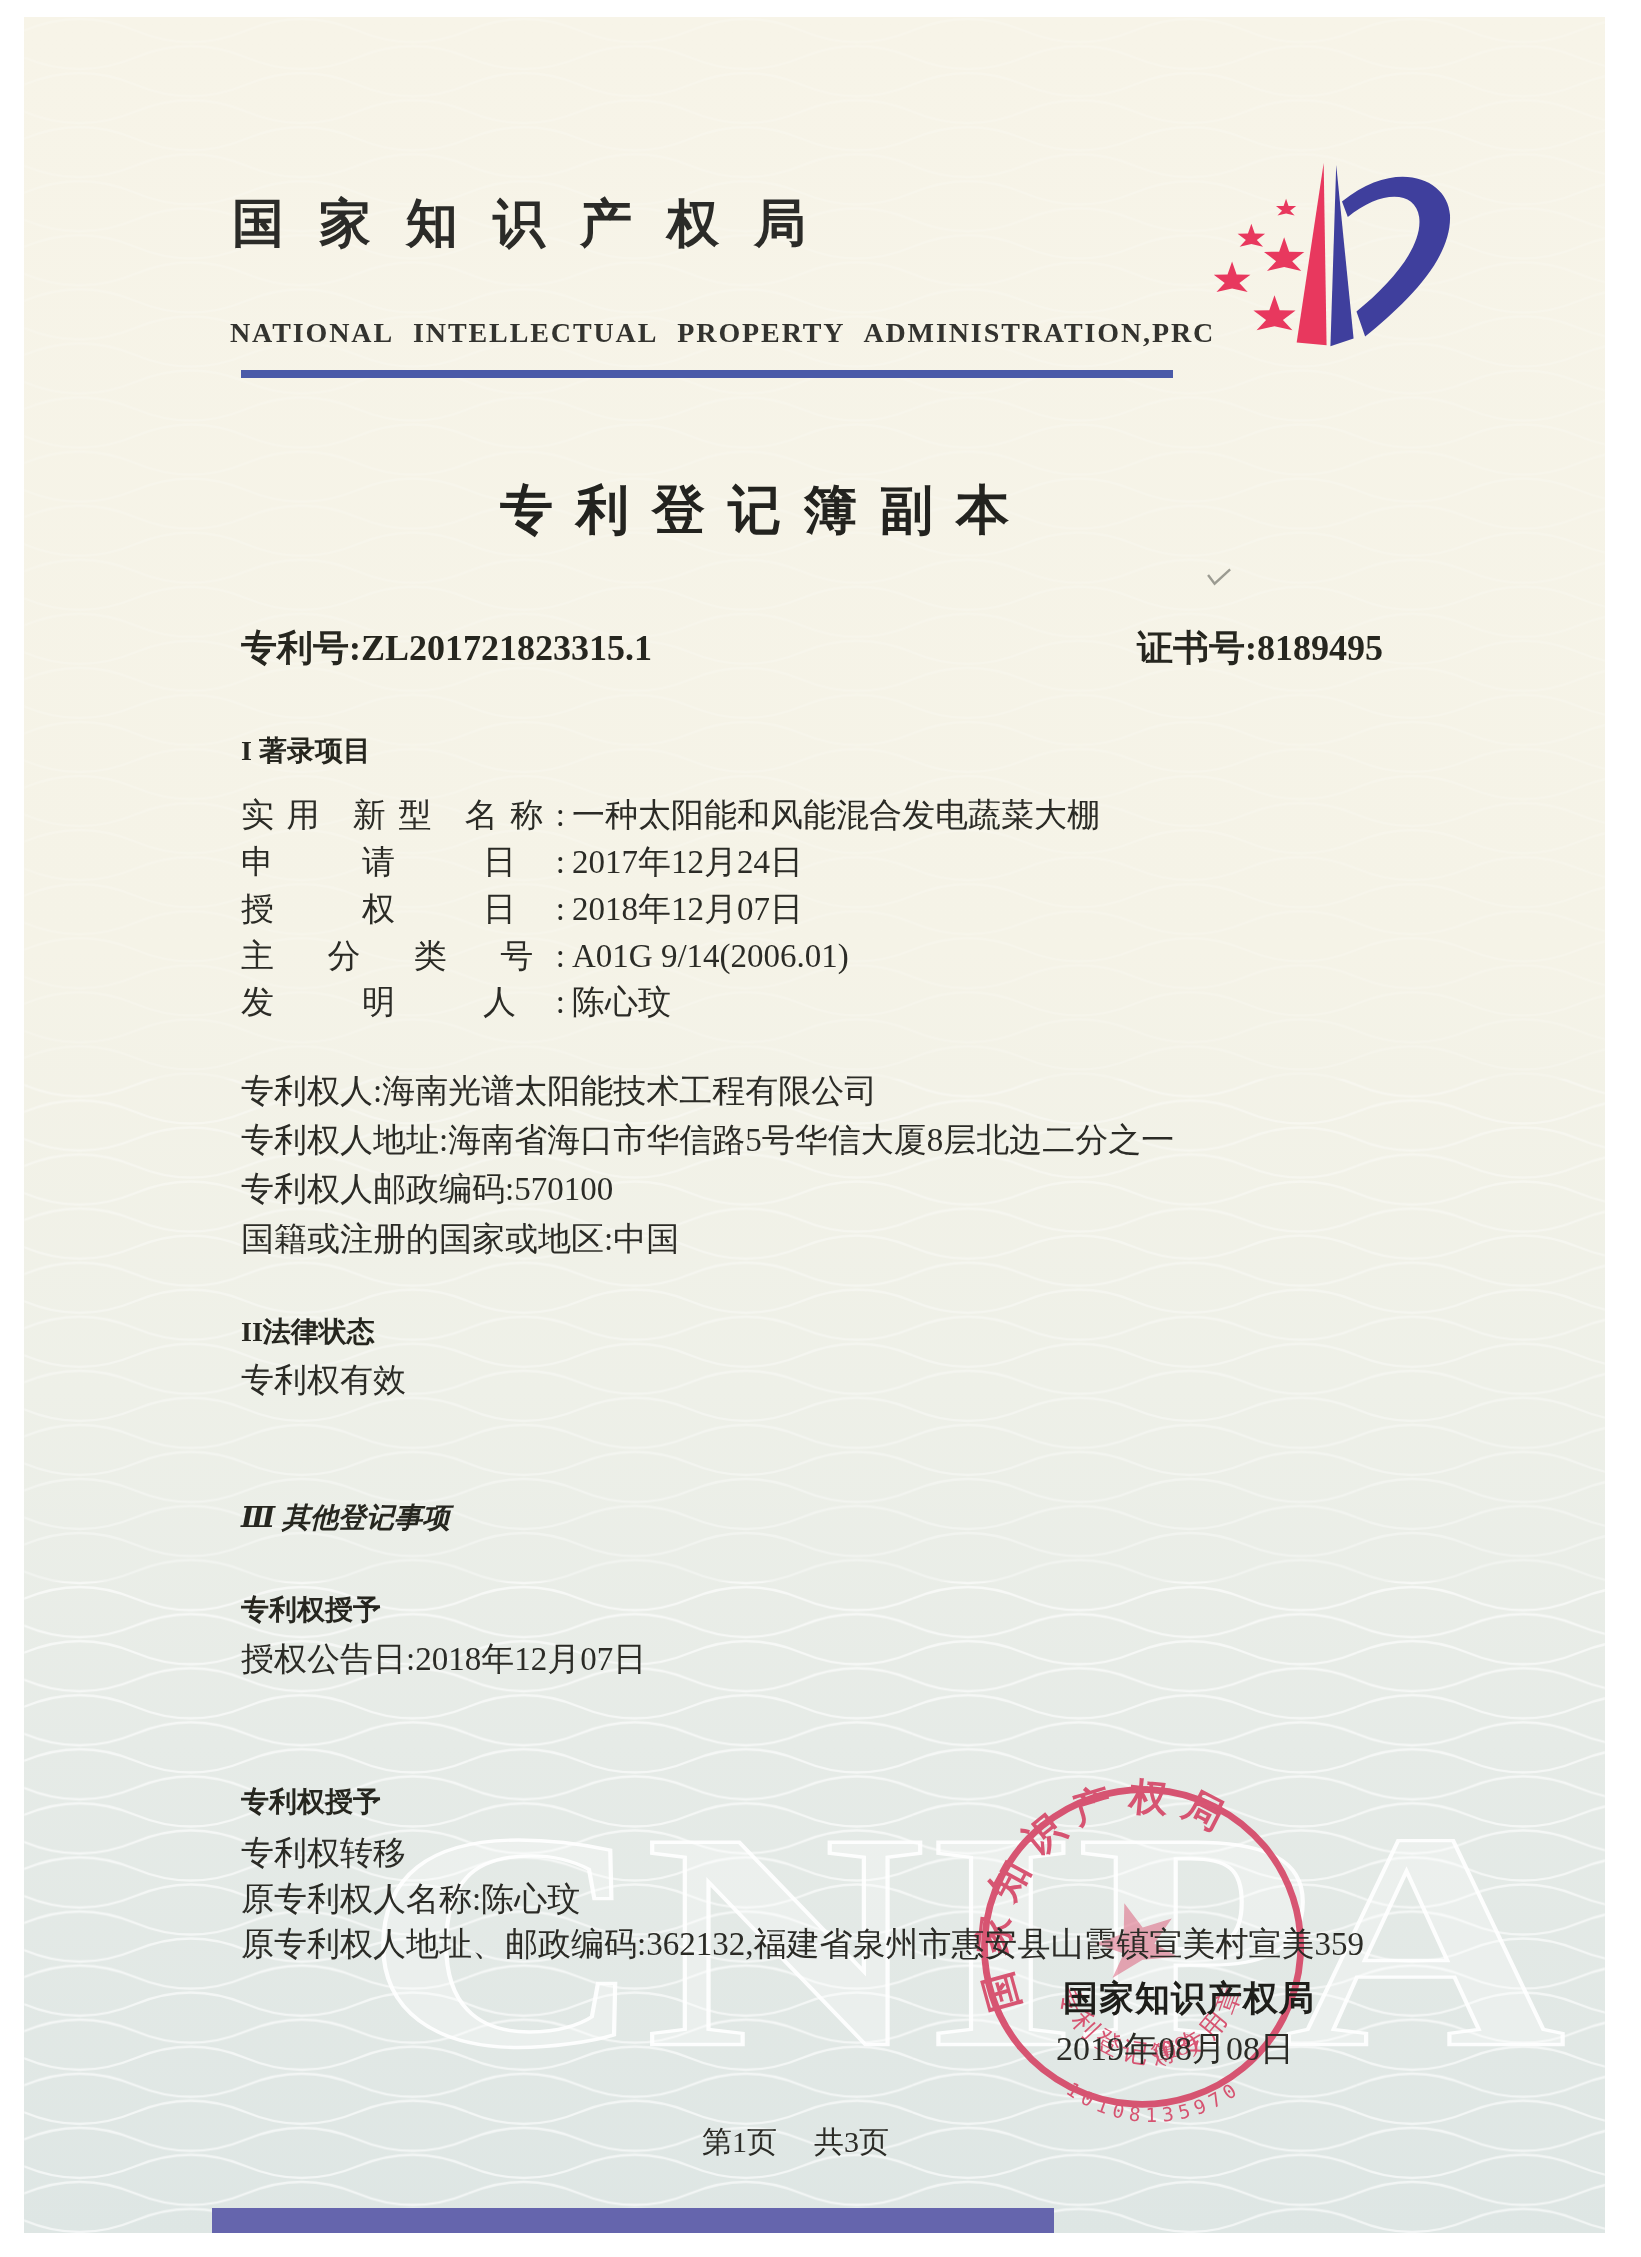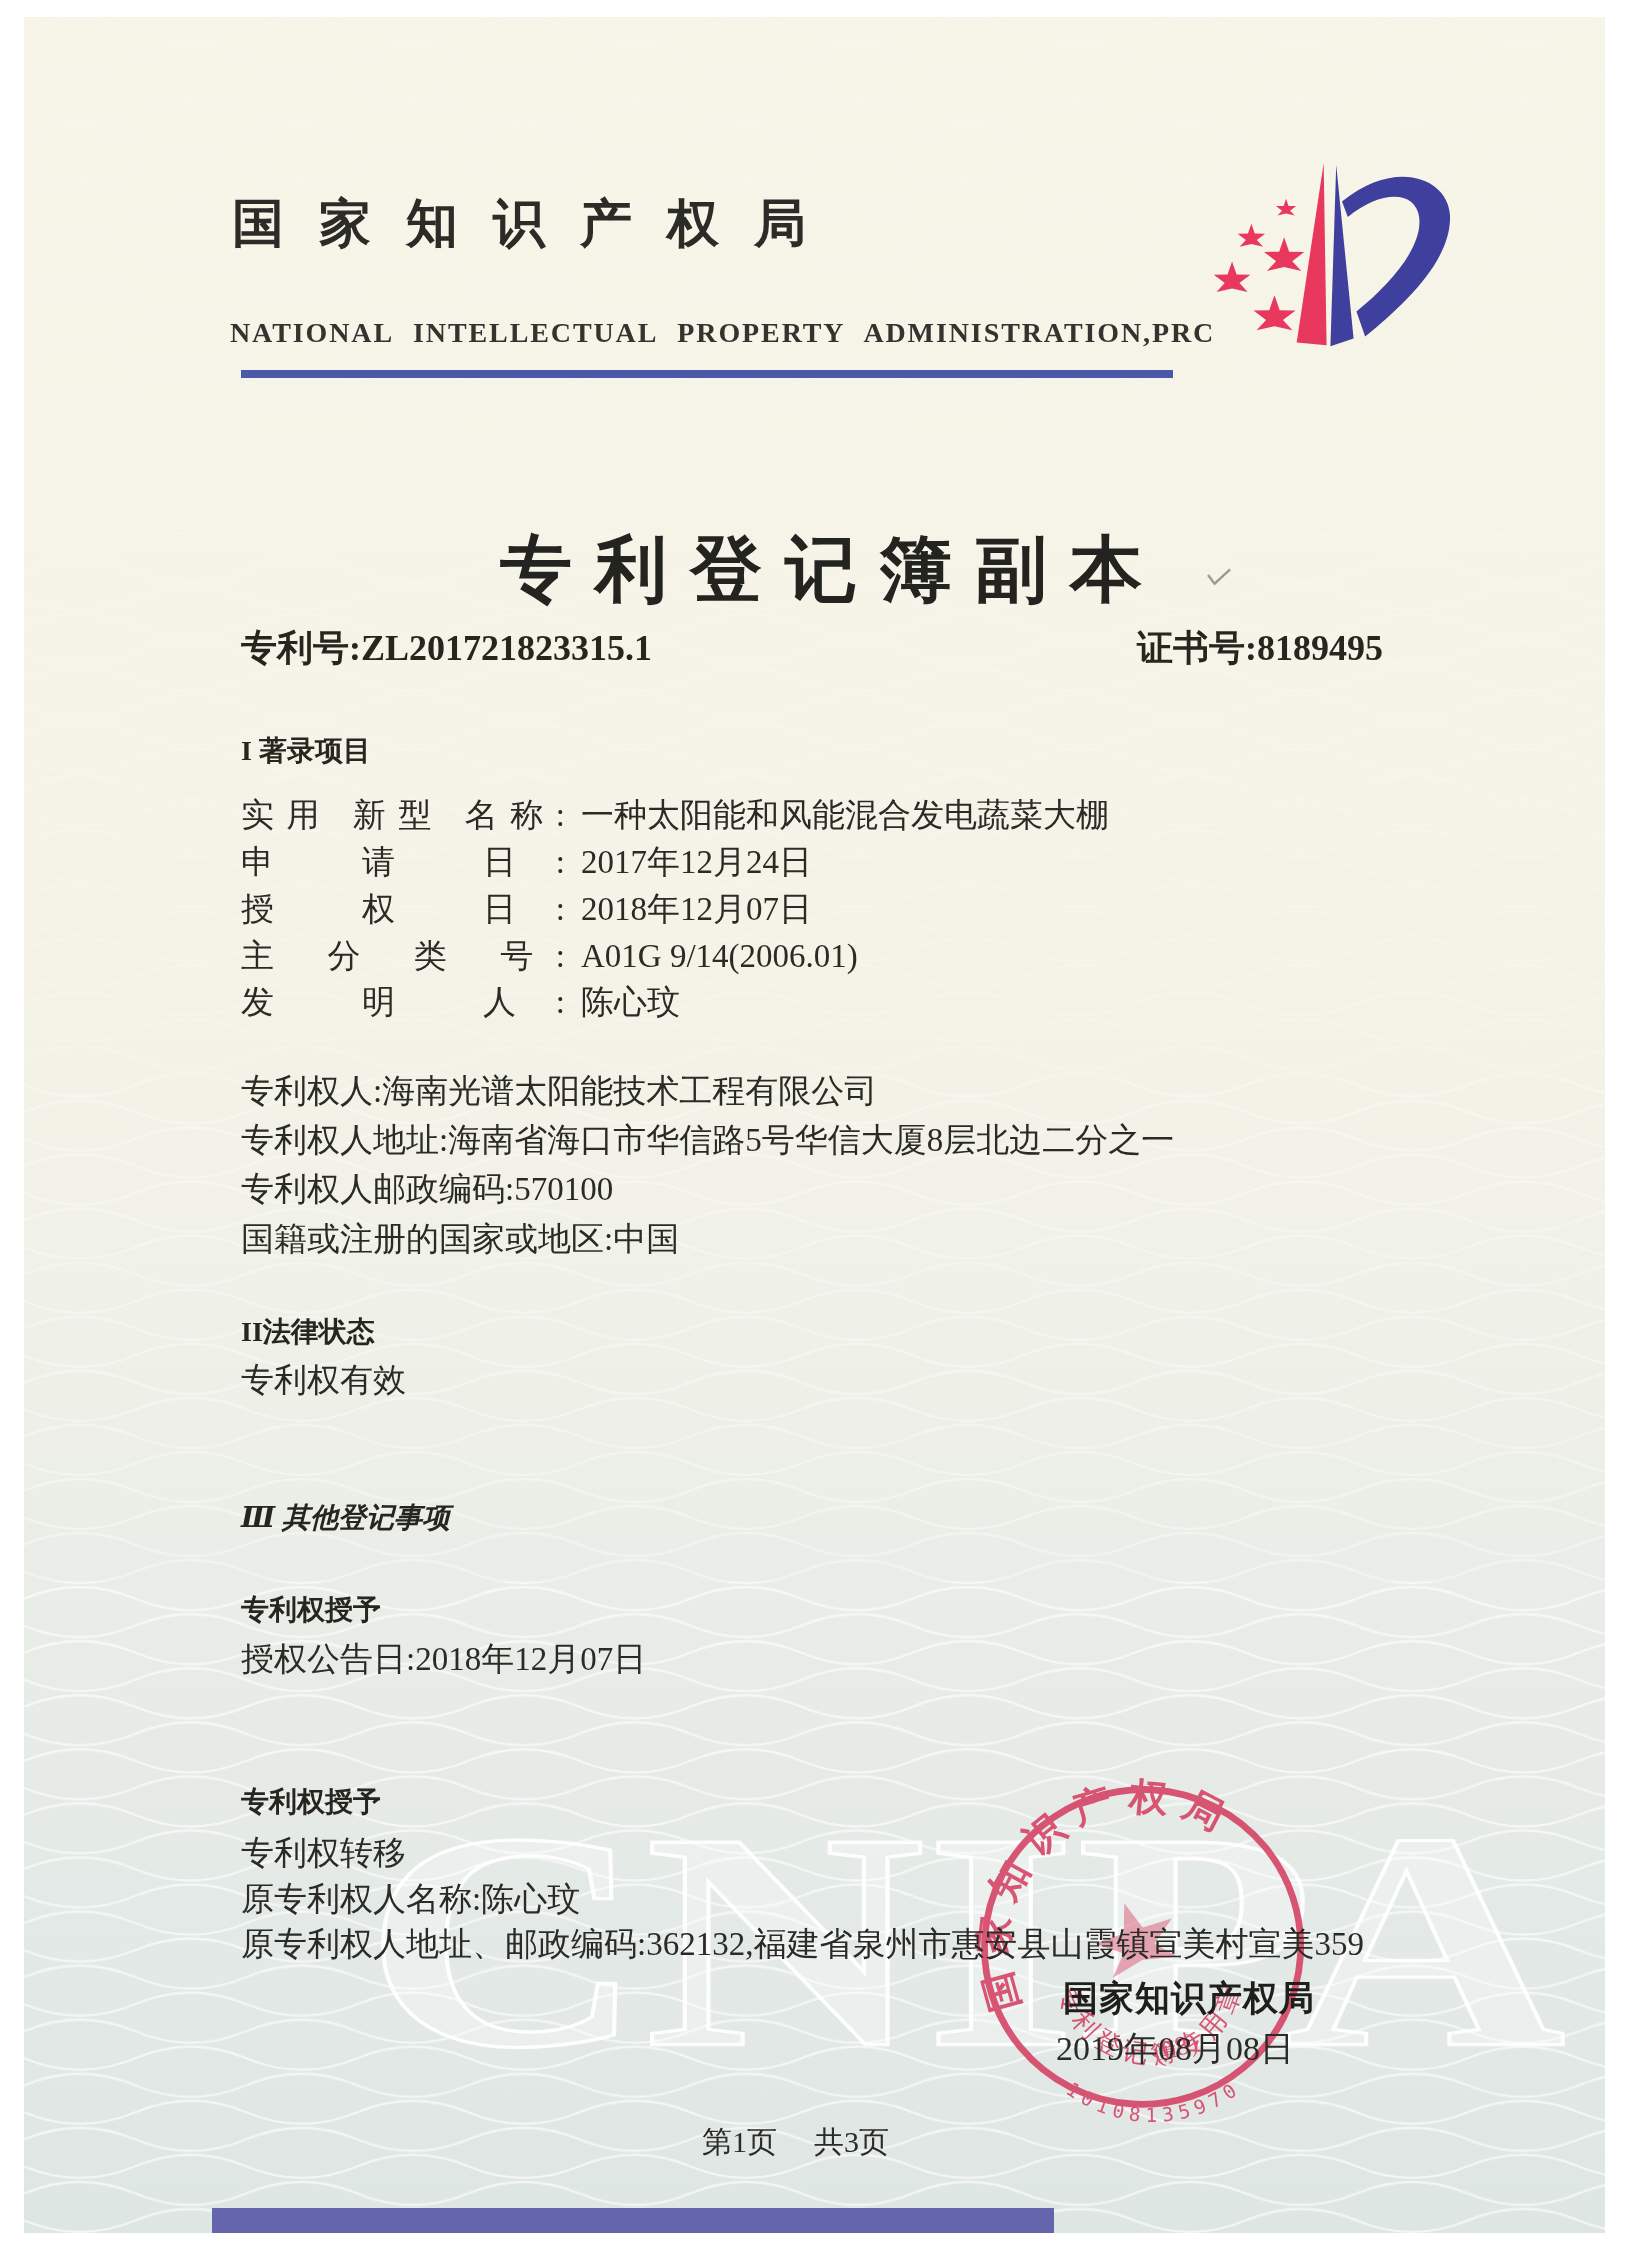--- a/index.html
+++ b/index.html
@@ -4,27 +4,27 @@
 <style>
   html,body{margin:0;padding:0;}
   body{background:#ffffff;font-family:"Liberation Serif","DejaVu Serif",serif;}
   .page{position:relative;width:1641px;height:2257px;background:#ffffff;overflow:hidden;}
   .paper{position:absolute;left:24px;top:17.4px;width:1581px;height:2216px;
          background:linear-gradient(180deg,#f7f4e8 0%,#f5f3e7 42%,#eef0e8 62%,#e6ebe7 78%,#dee6e4 100%);}
   .abs{position:absolute;}
   .cn-head{left:232px;top:189px;font-size:52px;font-weight:600;letter-spacing:35px;color:#2b2b28;white-space:nowrap;}
   .en-head{left:230px;top:317px;font-size:28px;font-weight:700;letter-spacing:1.9px;word-spacing:11.6px;color:#33332f;white-space:nowrap;text-align:center;}
   .blue-rule{left:241px;top:370px;width:932px;height:7.7px;background:#4a5aa8;}
-  .doc-title{left:500px;top:475px;font-size:72px;font-weight:700;letter-spacing:23px;color:#23231f;white-space:nowrap;margin-top:47px;}
+  .doc-title{left:500px;top:475px;font-size:53px;font-weight:700;letter-spacing:23px;color:#23231f;white-space:nowrap;}
   .num-row{font-size:36px;font-weight:600;color:#26261f;white-space:nowrap;}
   .h-bold{font-size:28px;font-weight:700;color:#26261f;white-space:nowrap;}
   .body-line{font-size:33px;color:#2b2b26;white-space:nowrap;}
   .frow{position:absolute;left:241px;display:flex;font-size:33px;color:#2b2b26;white-space:nowrap;align-items:center;}
   .flabel{width:324px;text-align:justify;text-align-last:justify;}
-  .fvalue{margin-left:16px;}
+  .fvalue{margin-left:7px;}
   .issuer-auth{left:1063px;top:1975px;font-size:35px;font-weight:700;color:#1e1e1a;letter-spacing:1px;white-space:nowrap;}
   .issuer-date{left:1056px;top:2026px;font-size:34px;color:#2b2b26;white-space:nowrap;}
   .footer{left:702px;top:2122px;display:flex;gap:37px;font-size:30px;color:#2b2b26;}
   .band{left:212px;top:2208px;width:842px;height:25px;background:#6565ad;}
   .z1{z-index:1}.z2{z-index:2}.z3{z-index:3}
   svg{display:block;}
 </style>
 </head>
 <body>
 

